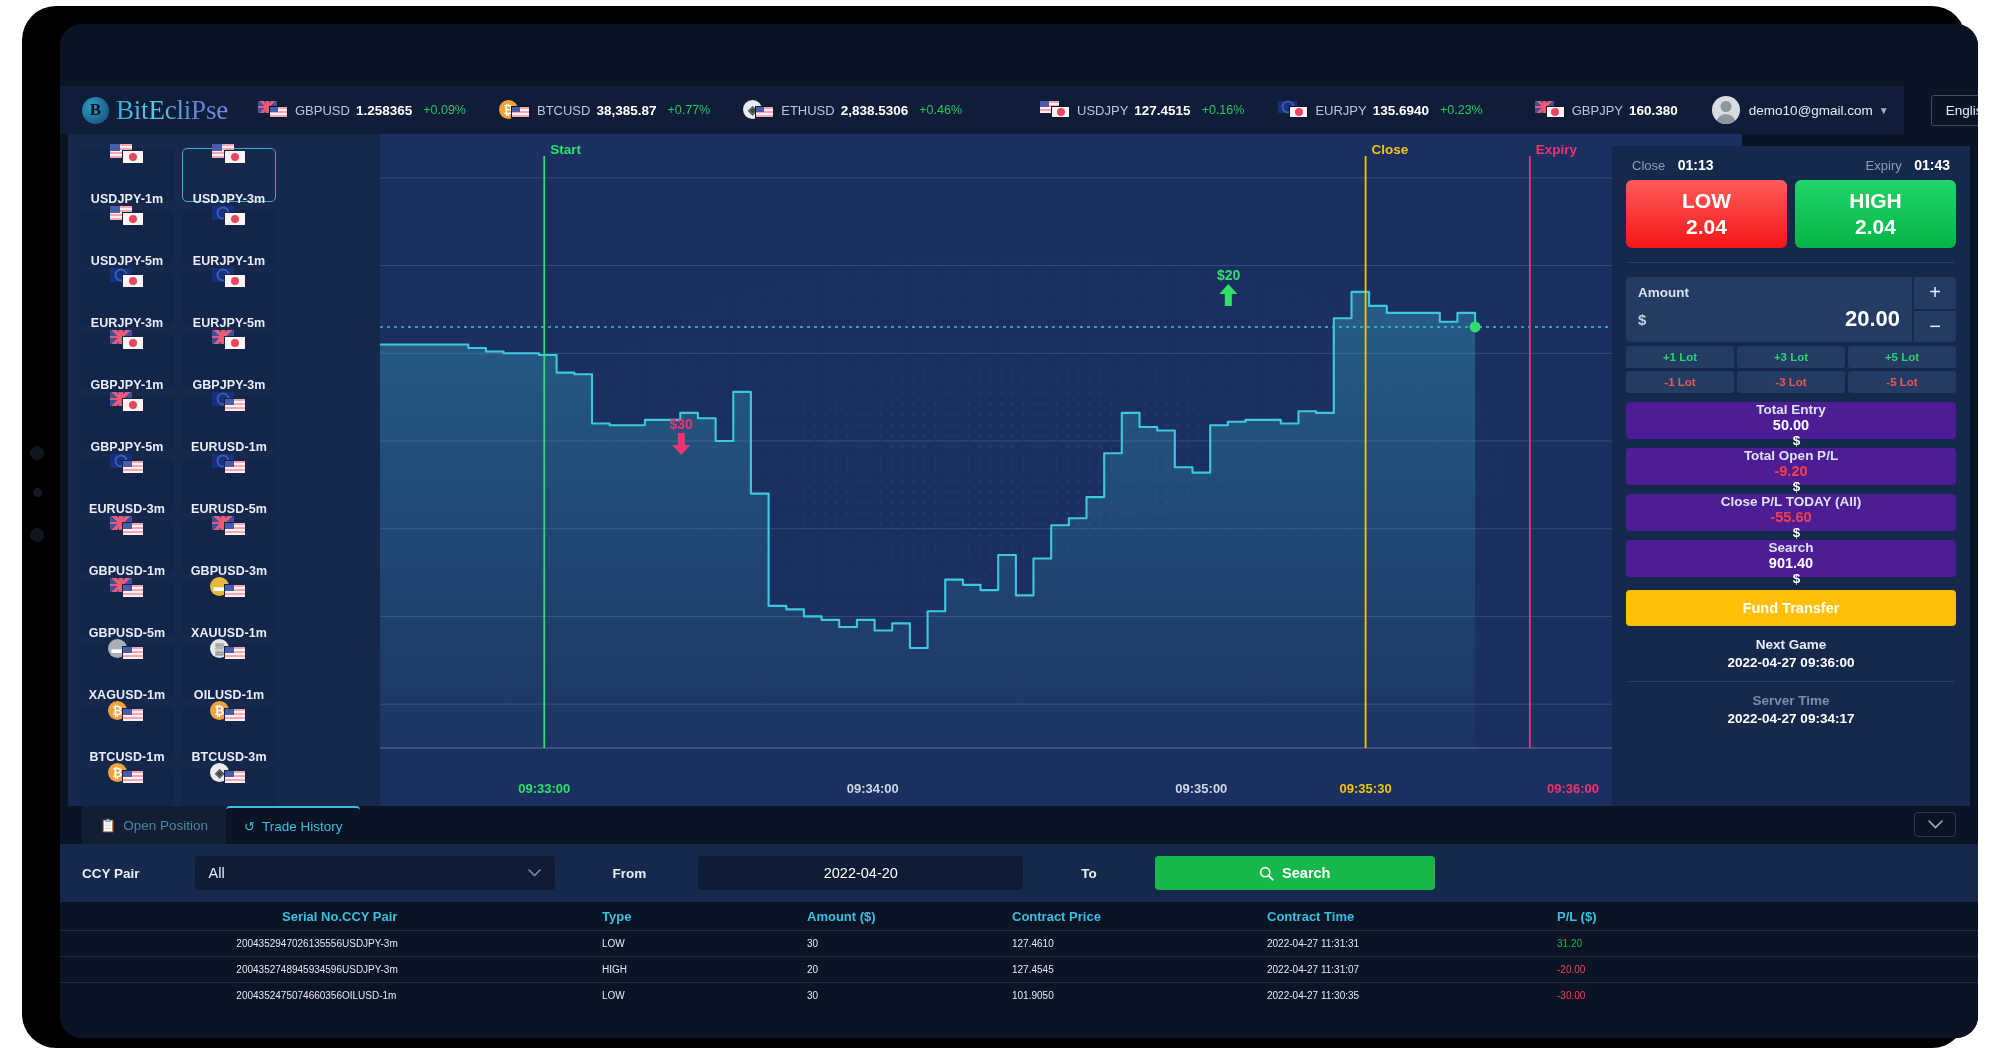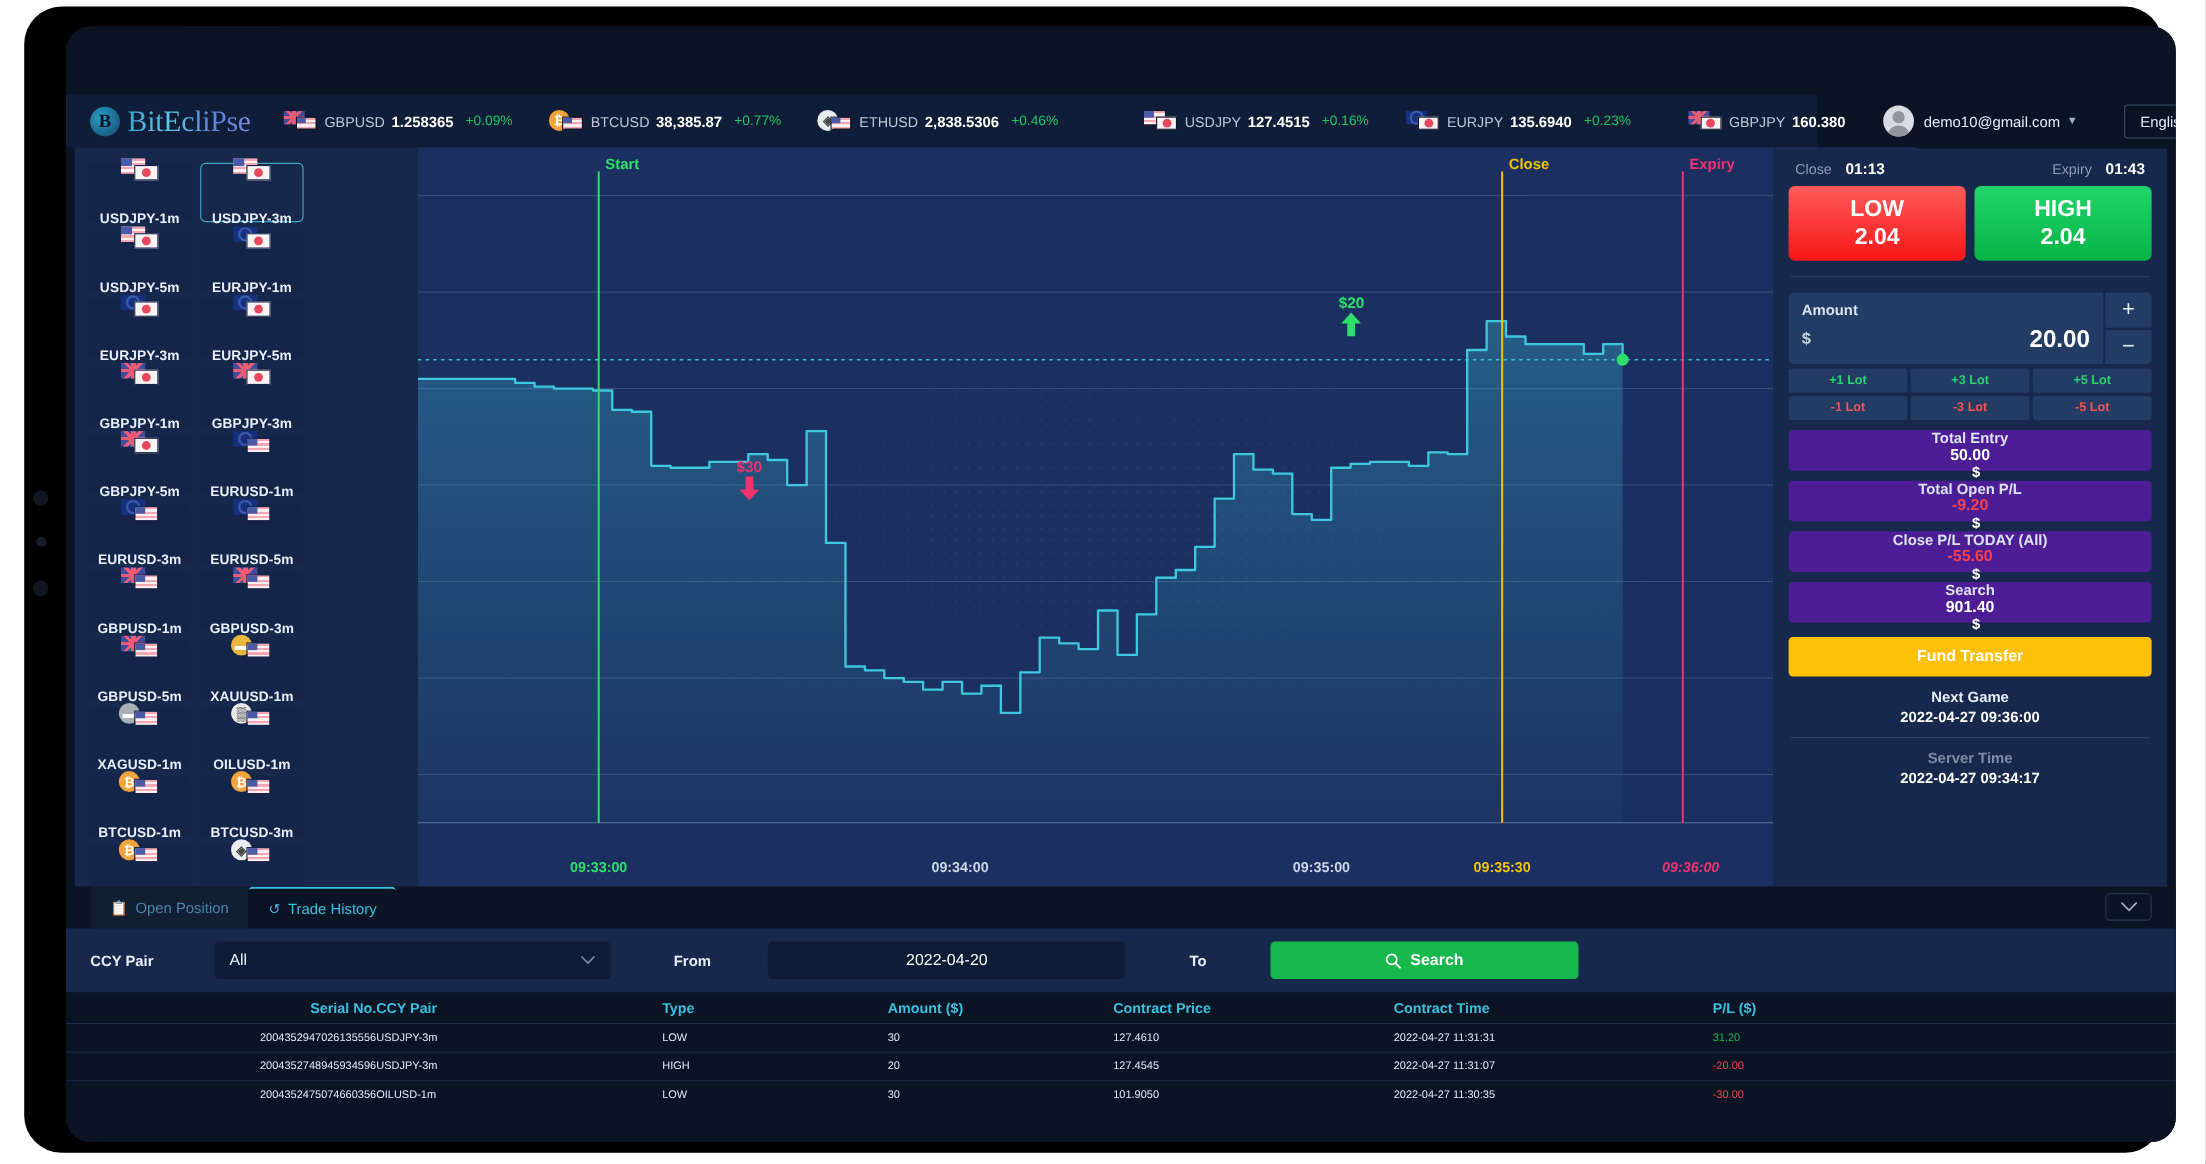--- a/index.html
+++ b/index.html
@@ -44,21 +44,21 @@
     position: absolute; left: 112px; top: 0; width: 78px; height: 11px;
     background: #20293a; border-radius: 0 0 4px 4px;
   }
   
   #app {
     position: absolute; left: 0; top: 0; width: 1918px; height: 1014px;
     background: #0b1424;
   }
   
   #header {
-    position: absolute; left: 0; top: 62px; width: 1592px; height: 48px;
+    position: absolute; left: 0; top: 62px; width: 1844px; height: 48px;
     background: #101d38;
     display: flex; align-items: center;
   }
   .logo-wrap { display: flex; align-items: center; margin-left: 22px; }
   .logo-mark {
     width: 27px; height: 27px; border-radius: 50%;
     background: radial-gradient(circle at 35% 35%, #2d9ec4 0%, #1d6e96 55%, #17456e 100%);
     position: relative; margin-right: 7px;
   }
   .logo-mark:after {
@@ -172,21 +172,21 @@
     background: #29a3bd; color: #fff; font-size: 13.5px; font-weight: bold;
     padding: 4px 9px; border-radius: 2px; white-space: nowrap;
   }
   
   .xlab {
     position: absolute; bottom: 10px; font-size: 13px; font-weight: bold;
     transform: translateX(-50%); white-space: nowrap;
   }
   
   #rightpanel {
-    position: absolute; left: 1552px; top: 1px; width: 358px; height: 672px;
+    position: absolute; left: 1552px; top: 12px; width: 358px; height: 672px;
     background: #16294d; padding: 10px 14px;
   }
   #timers { display: flex; justify-content: space-between; padding: 0 6px 6px 6px; }
   .timer-lbl { color: #8d9cb4; font-size: 13px; margin-right: 8px; }
   .timer-val { color: #ffffff; font-size: 14px; font-weight: bold; }
   #lowhigh { display: flex; gap: 8px; }
   .lh-btn {
     flex: 1; height: 68px; border-radius: 6px;
     display: flex; flex-direction: column; align-items: center; justify-content: center;
     color: #fff; font-weight: bold; cursor: pointer;
@@ -596,21 +596,21 @@
                 <div style="position: absolute; transform: translateX(-50%); text-align: center; left: 848.711px; top: 132.937px;">
                   <div style="font-size: 14px; font-weight: bold; color: rgb(46, 224, 106); margin-bottom: 1px;">$20</div>
                   <div><svg width="20" height="22" viewBox="0 0 20 22">
                       <path d="M10 0 L19 10 L13.5 10 L13.5 22 L6.5 22 L6.5 10 L1 10 Z" fill="#2ee06a"></path>
                     </svg></div>
                 </div>
                 <div class="xlab" style="left: 164.267px; color: rgb(46, 224, 106);">09:33:00</div>
                 <div class="xlab" style="left: 492.8px; color: rgb(204, 214, 229);">09:34:00</div>
                 <div class="xlab" style="left: 821.333px; color: rgb(204, 214, 229);">09:35:00</div>
                 <div class="xlab" style="left: 985.6px; color: rgb(245, 196, 0);">09:35:30</div>
-                <div class="xlab" style="left: 1157px; color: rgb(240, 51, 110); font-style: italic;">09:36:00</div>
+                <div class="xlab" style="left: 1193px; color: rgb(240, 51, 110);">09:36:00</div>
               </div>
           </div>
 
           <div id="yaxis">
               <div class="ylab" style="top: 43.8571px;">127.4600</div>
               <div class="ylab" style="top: 131.571px;">127.4550</div>
               <div class="ylab" style="top: 219.286px;">127.4500</div>
               <div class="ylab" style="top: 307px;">127.4450</div>
               <div class="ylab" style="top: 394.714px;">127.4400</div>
               <div class="ylab" style="top: 482.429px;">127.4350</div>

